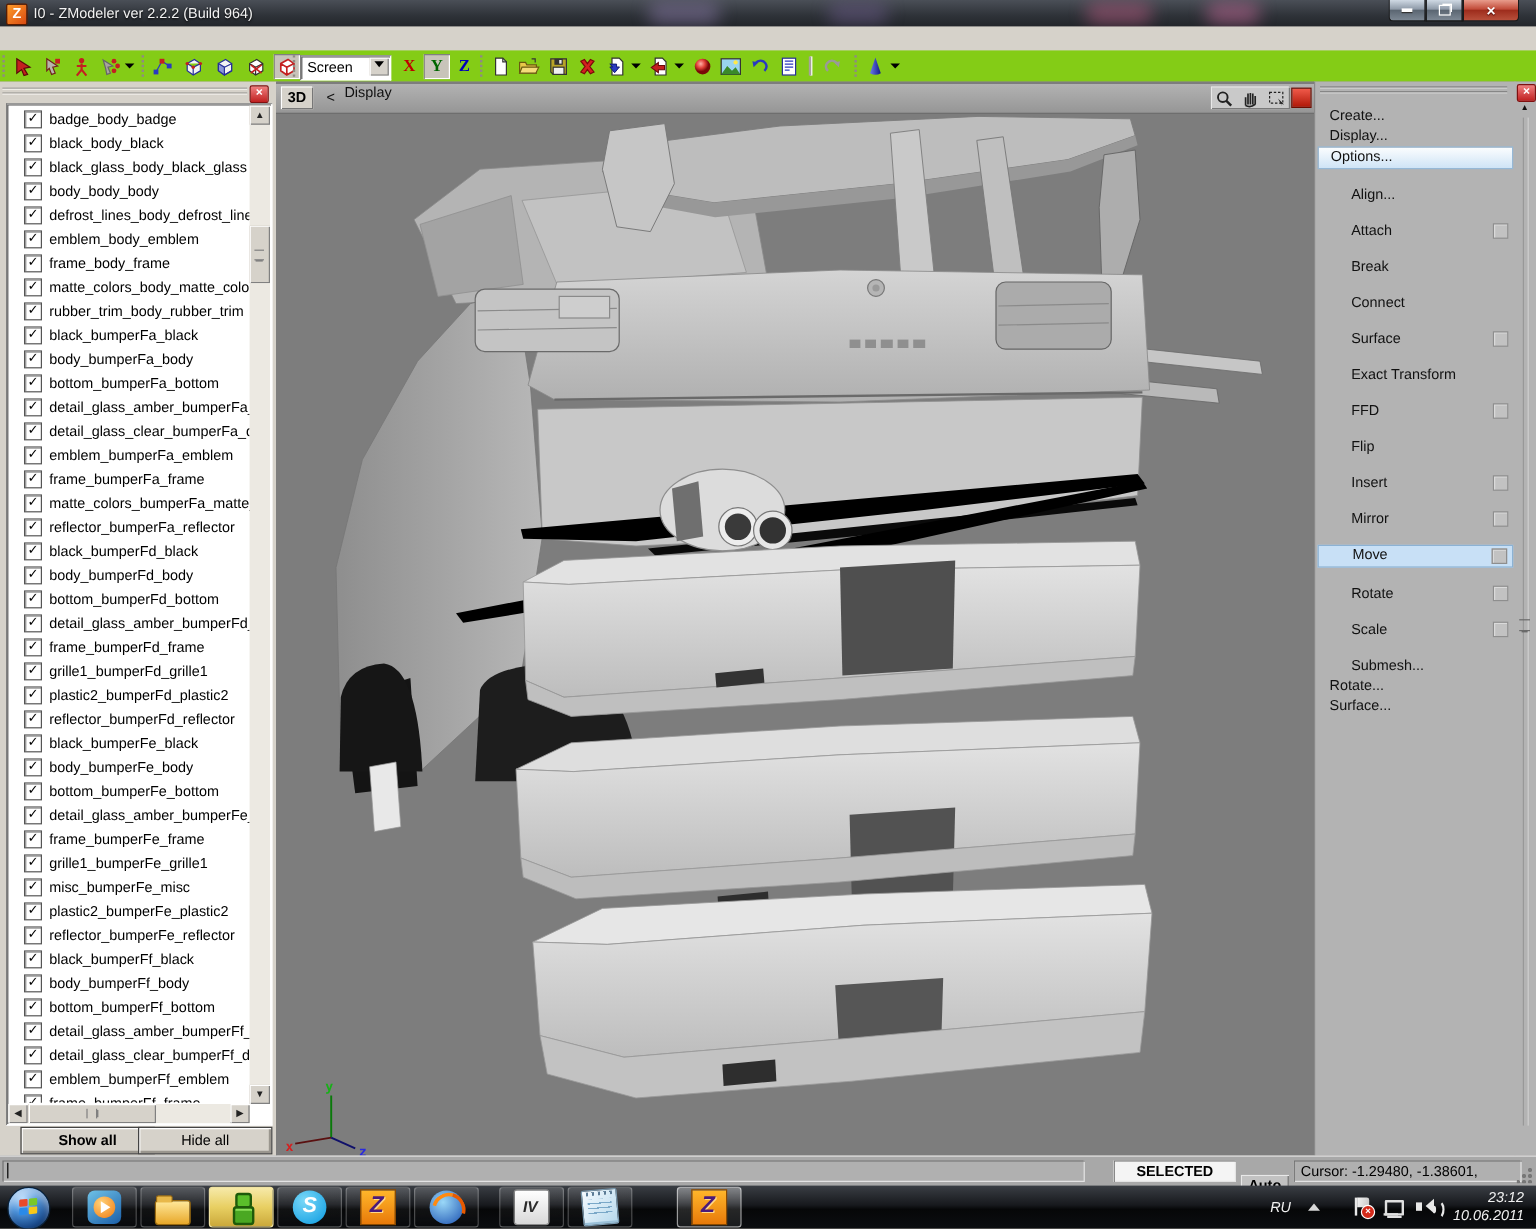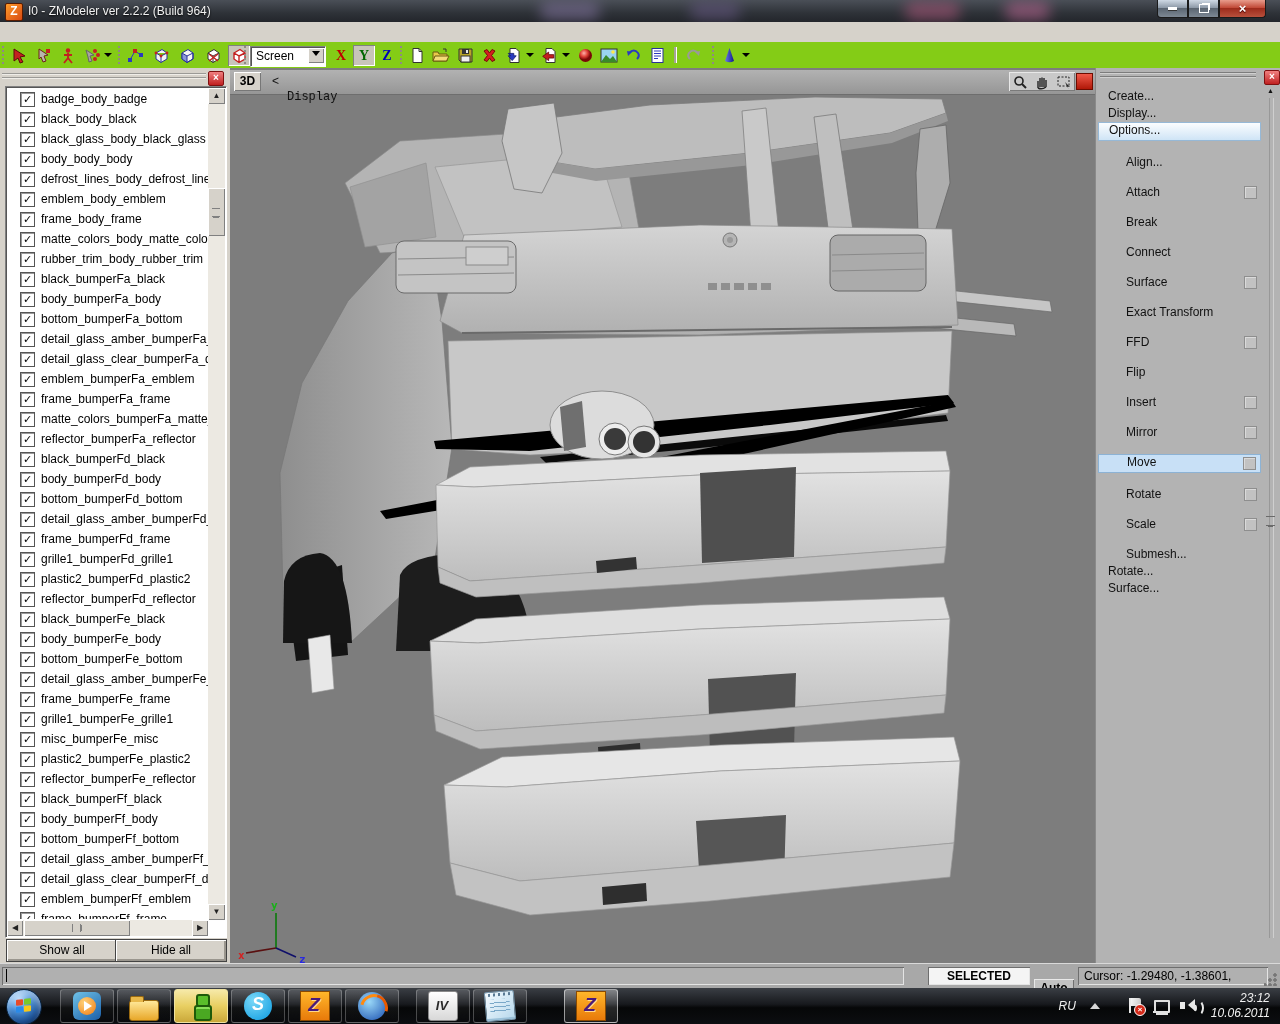--- a/index.html
+++ b/index.html
@@ -73,21 +73,21 @@
   .lp-buttons{position:absolute;left:0;bottom:2px;width:230px;height:22px;}
   .btn{position:absolute;height:21px;background:#d6d2ca;border:1px solid #444;
     box-shadow:inset 1px 1px 0 #fff, inset -2px -2px 0 #9a968e;text-align:center;line-height:20px;font-size:12px;}
   
   .viewport{position:absolute;left:230px;top:68px;width:865px;height:895px;background:#7d7d7d;}
   .vp-header{position:absolute;left:0;top:2px;width:865px;height:24px;background:linear-gradient(#b2b2b2,#969696);
     border-bottom:1px solid #6e6e6e;}
   .vp-mode{position:absolute;left:4px;top:2px;width:27px;height:19px;background:#d6d2ca;
     box-shadow:inset 1px 1px 0 #fff, inset -1px -1px 0 #777;font-weight:bold;font-size:12px;text-align:center;line-height:19px;}
   .vp-back{position:absolute;left:42px;top:4px;font-size:12px;color:#111;}
-  .vp-crumb{position:absolute;left:57px;top:20px;font-size:12px;color:#111;font-family:Liberation Mono, monospace;}
+  .vp-crumb{position:absolute;left:57px;top:0;font-size:12px;color:#111;}
   .vp-tools{position:absolute;right:20px;top:2px;width:66px;height:19px;background:#c9c9c9;
     box-shadow:inset 1px 1px 0 #e8e8e8, inset -1px -1px 0 #7a7a7a;display:flex;align-items:center;justify-content:space-around;}
   .vp-red{position:absolute;right:2px;top:3px;width:15px;height:15px;background:linear-gradient(#f05a4a,#b01808);
     border:1px solid #6e0c00;}
   .vp-canvas{position:absolute;left:0;top:27px;width:865px;height:868px;}
   
   .right-panel{position:absolute;left:1095px;top:68px;width:167px;height:895px;background:#b3b3b3;border-left:1px solid #8a8a8a;}
   .rp-grip{position:absolute;left:4px;top:4px;width:156px;height:8px;
     border-top:2px groove #d0d0d0;}
   .rp-grip:after{content:"";display:block;margin-top:2px;border-top:2px groove #d0d0d0;}
@@ -570,21 +570,21 @@
       </div>
       <div class="hscroll">
         <div class="hs-btn" style="left:0">◀</div>
         <div class="hthumb" style="left:17px;width:106px;">
             <div class="gripmk2"></div>
           </div>
         <div class="hs-btn" style="right:0">▶</div>
       </div>
     </div>
     <div class="lp-buttons">
-      <div class="btn" style="left:6px;width:110px;">Show all</div>
+      <div class="btn" style="left:17px;width:110px;font-weight:bold;">Show all</div>
       <div class="btn" style="left:115px;width:110px;">Hide all</div>
     </div>
   </div>
 
   <div class="viewport">
     <div class="vp-header">
       <div class="vp-mode">3D</div>
       <div class="vp-back">&lt;</div>
       <div class="vp-crumb">Display</div>
       <div class="vp-tools">

